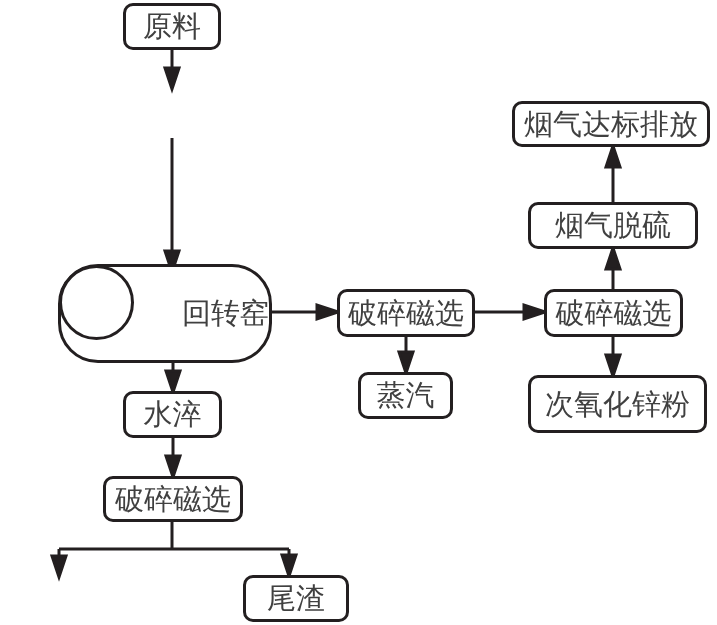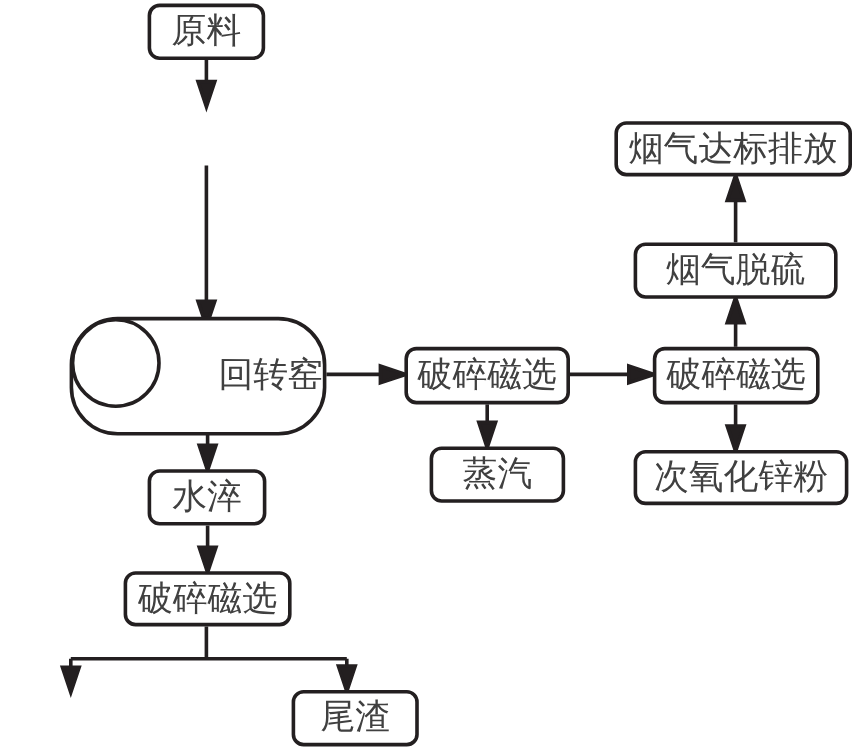--- a/index.html
+++ b/index.html
@@ -19,25 +19,25 @@
     background:#ffffff;
     color:#404040;
     display:flex;align-items:center;justify-content:center;
     font-size:29px;line-height:1;
     white-space:nowrap;
   }
   
   #n-raw     {left:123px;top:3px;  width:98px; height:47px}
   #n-mix     {left:123px;top:89px; width:98px; height:49px}
   #n-boiler  {left:337px;top:289px;width:138px;height:48px}
-  #n-steam   {left:358px;top:372px;width:113px; height:47px}
+  #n-steam   {left:358px;top:372px;width:95px; height:47px}
   #n-emission{left:512px;top:101px;width:198px;height:46px}
   #n-desulf  {left:528px;top:202px;width:170px;height:47px}
   #n-dust    {left:544px;top:289px;width:139px;height:48px}
-  #n-zinc    {left:528px;top:375px;width:179px;height:46px}
+  #n-zinc    {left:528px;top:375px;width:179px;height:58px}
   #n-quench  {left:123px;top:391px;width:99px; height:47px}
   #n-crush   {left:103px;top:476px;width:140px;height:46px}
   #n-iron    {left:3px;  top:576px;width:117px;height:47px}
   #n-tail    {left:243px;top:575px;width:106px; height:47px}
   
   #n-kiln{
     left:58px;top:264px;width:214px;height:99px;
     border-radius:40px;
     justify-content:flex-end;
     padding-left:86px;

